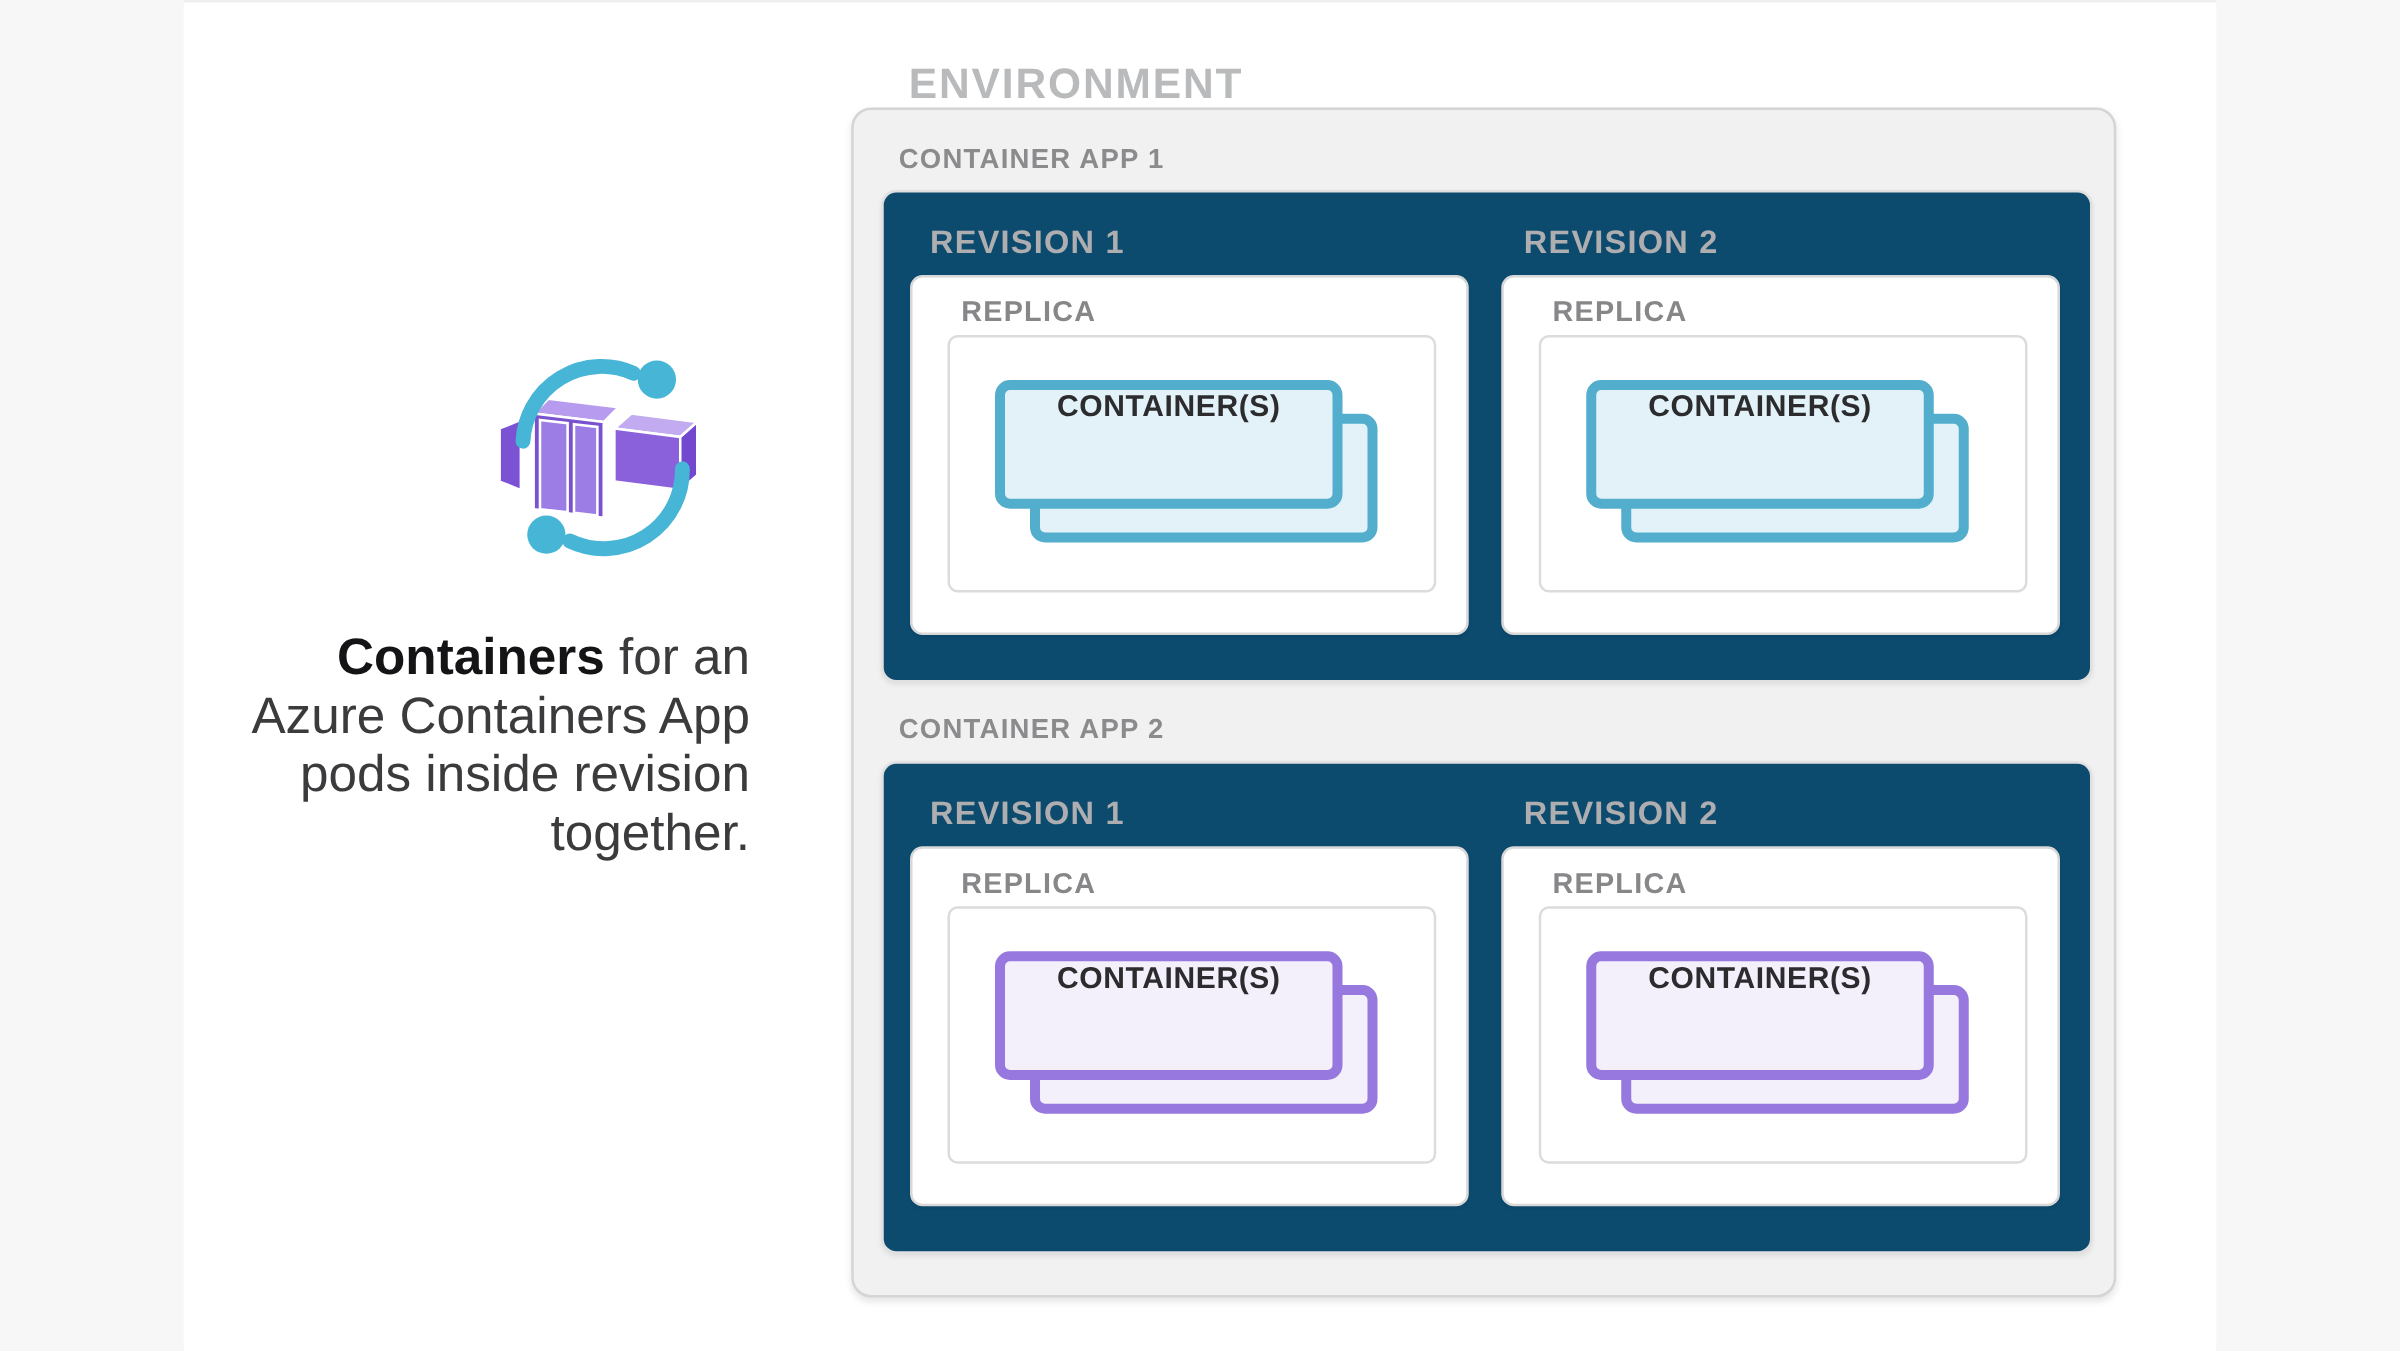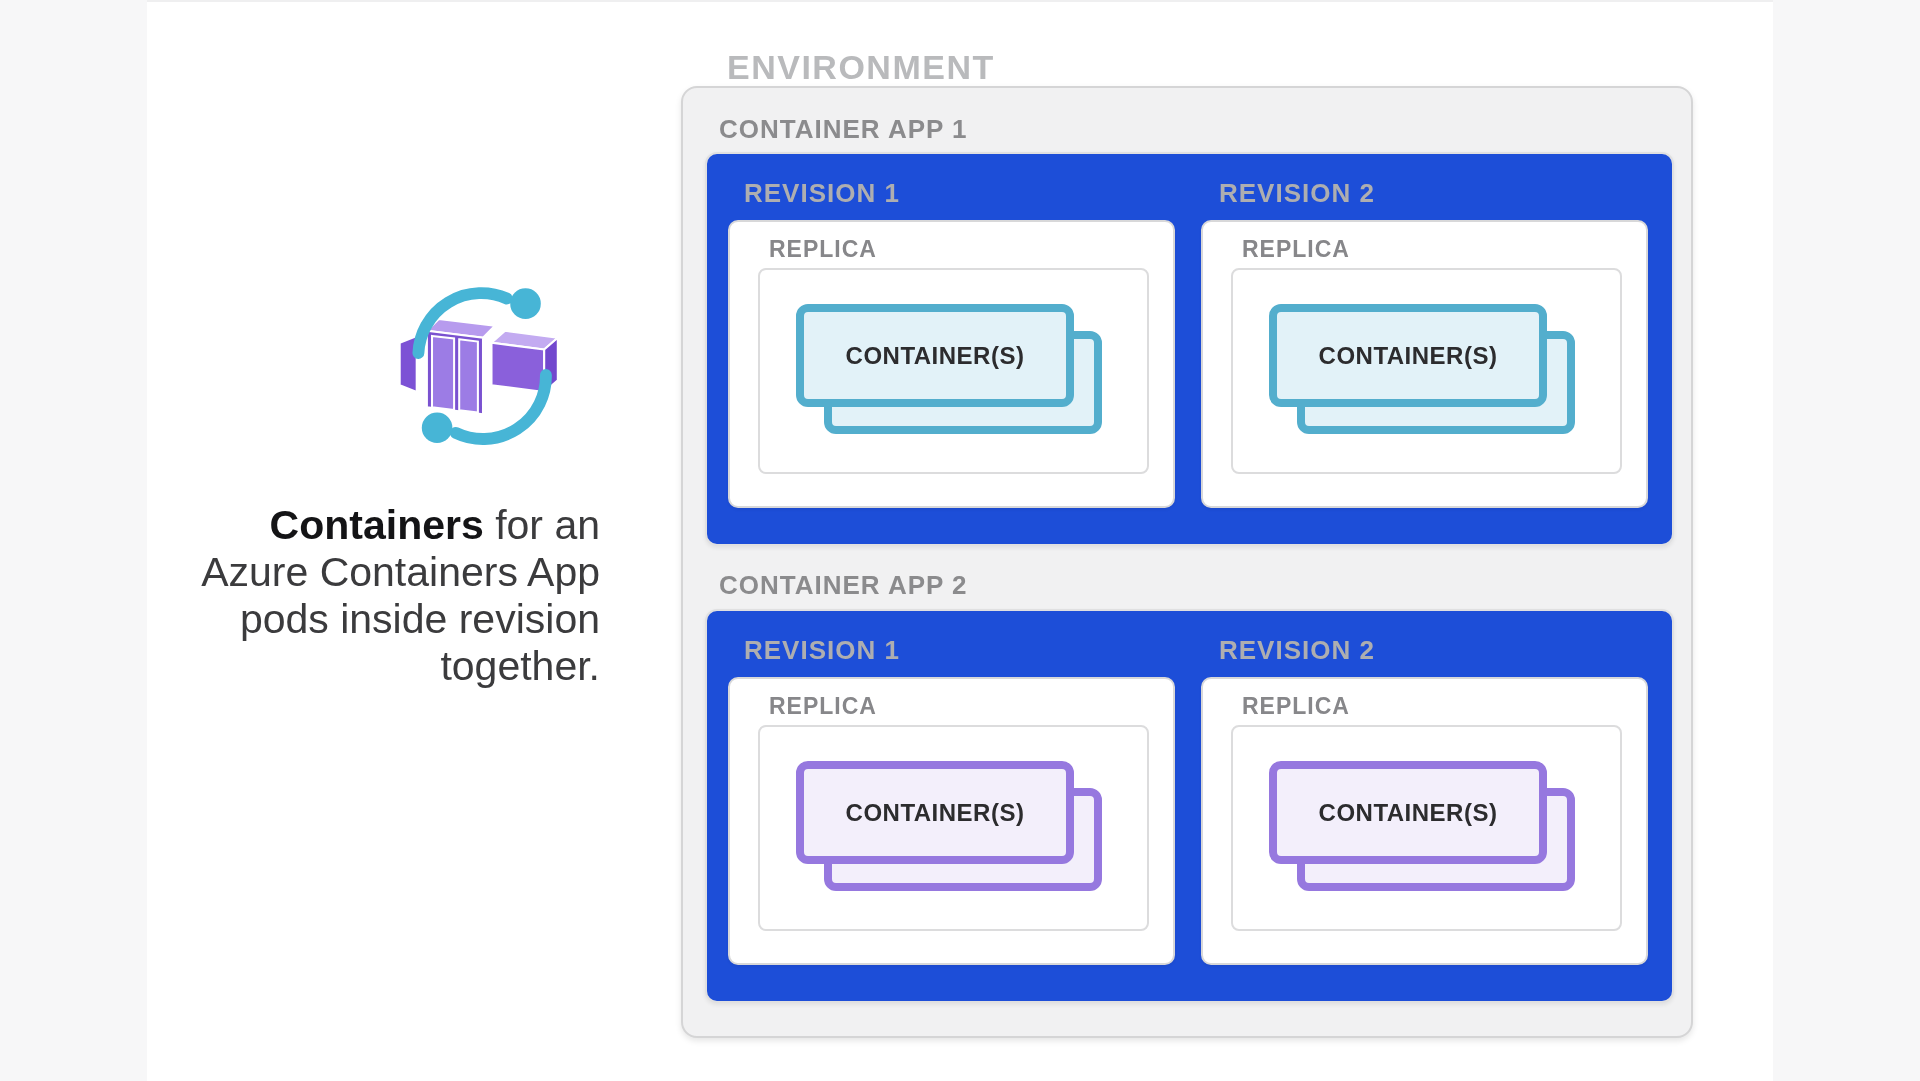--- a/index.html
+++ b/index.html
@@ -31,28 +31,28 @@
     font-size: 34px; font-weight: 700; color: #b9babc; letter-spacing: 1.5px;
   }
   .env-box {
     position: absolute; left: 0; top: 84px; width: 1012px; height: 952px;
     background: #f1f1f2; border: 2px solid #d5d5d6; border-radius: 16px;
     box-shadow: 0 3px 6px rgba(0,0,0,0.10);
   }
 
   .app-label {
     position: absolute; left: 36px;
-    font-size: 26px; font-weight: 700; color: #8b8b8d; letter-spacing: 1px;
+    font-size: 22px; font-weight: 700; color: #8b8b8d; letter-spacing: 1px;
   }
   .app-label.app1 { top: 26px; }
   .app-label.app2 { top: 482px; }
 
   .app-box {
     position: absolute; left: 22px; width: 969px; height: 394px;
-    background: #1d4ed8; border: 2px solid #e0e0e1; border-radius: 12px;
+    background: #0c4a6e; border: 2px solid #e0e0e1; border-radius: 12px;
     box-shadow: 0 2px 4px rgba(0,0,0,0.07);
   }
   .app-box.app1 { top: 64px; }
   .app-box.app2 { top: 521px; }
 
   .rev-label {
     position: absolute; top: 24px;
     font-size: 26px; font-weight: 700; color: #aeaeb0; letter-spacing: 1px;
   }
   .rev-label.col1 { left: 37px; }
@@ -77,21 +77,21 @@
 
   .card-stack { position: absolute; left: 36px; top: 34px; width: 306px; height: 130px; }
   .card {
     position: absolute; width: 278px; height: 103px;
     border: 8px solid var(--accent); background: var(--card-fill);
     border-radius: 12px;
   }
   .card.back  { left: 28px; top: 27px; }
   .card.front {
     left: 0; top: 0;
-    display: flex; align-items: center; justify-content: center;
+    display: flex; justify-content: center;
   }
   .card-label {
     font-size: 24px; font-weight: 700; color: #2c2c2e; letter-spacing: 0.5px;
   }
 </style>
 </head>
 <body>
 
 <div class="page">
   <div class="canvas">

